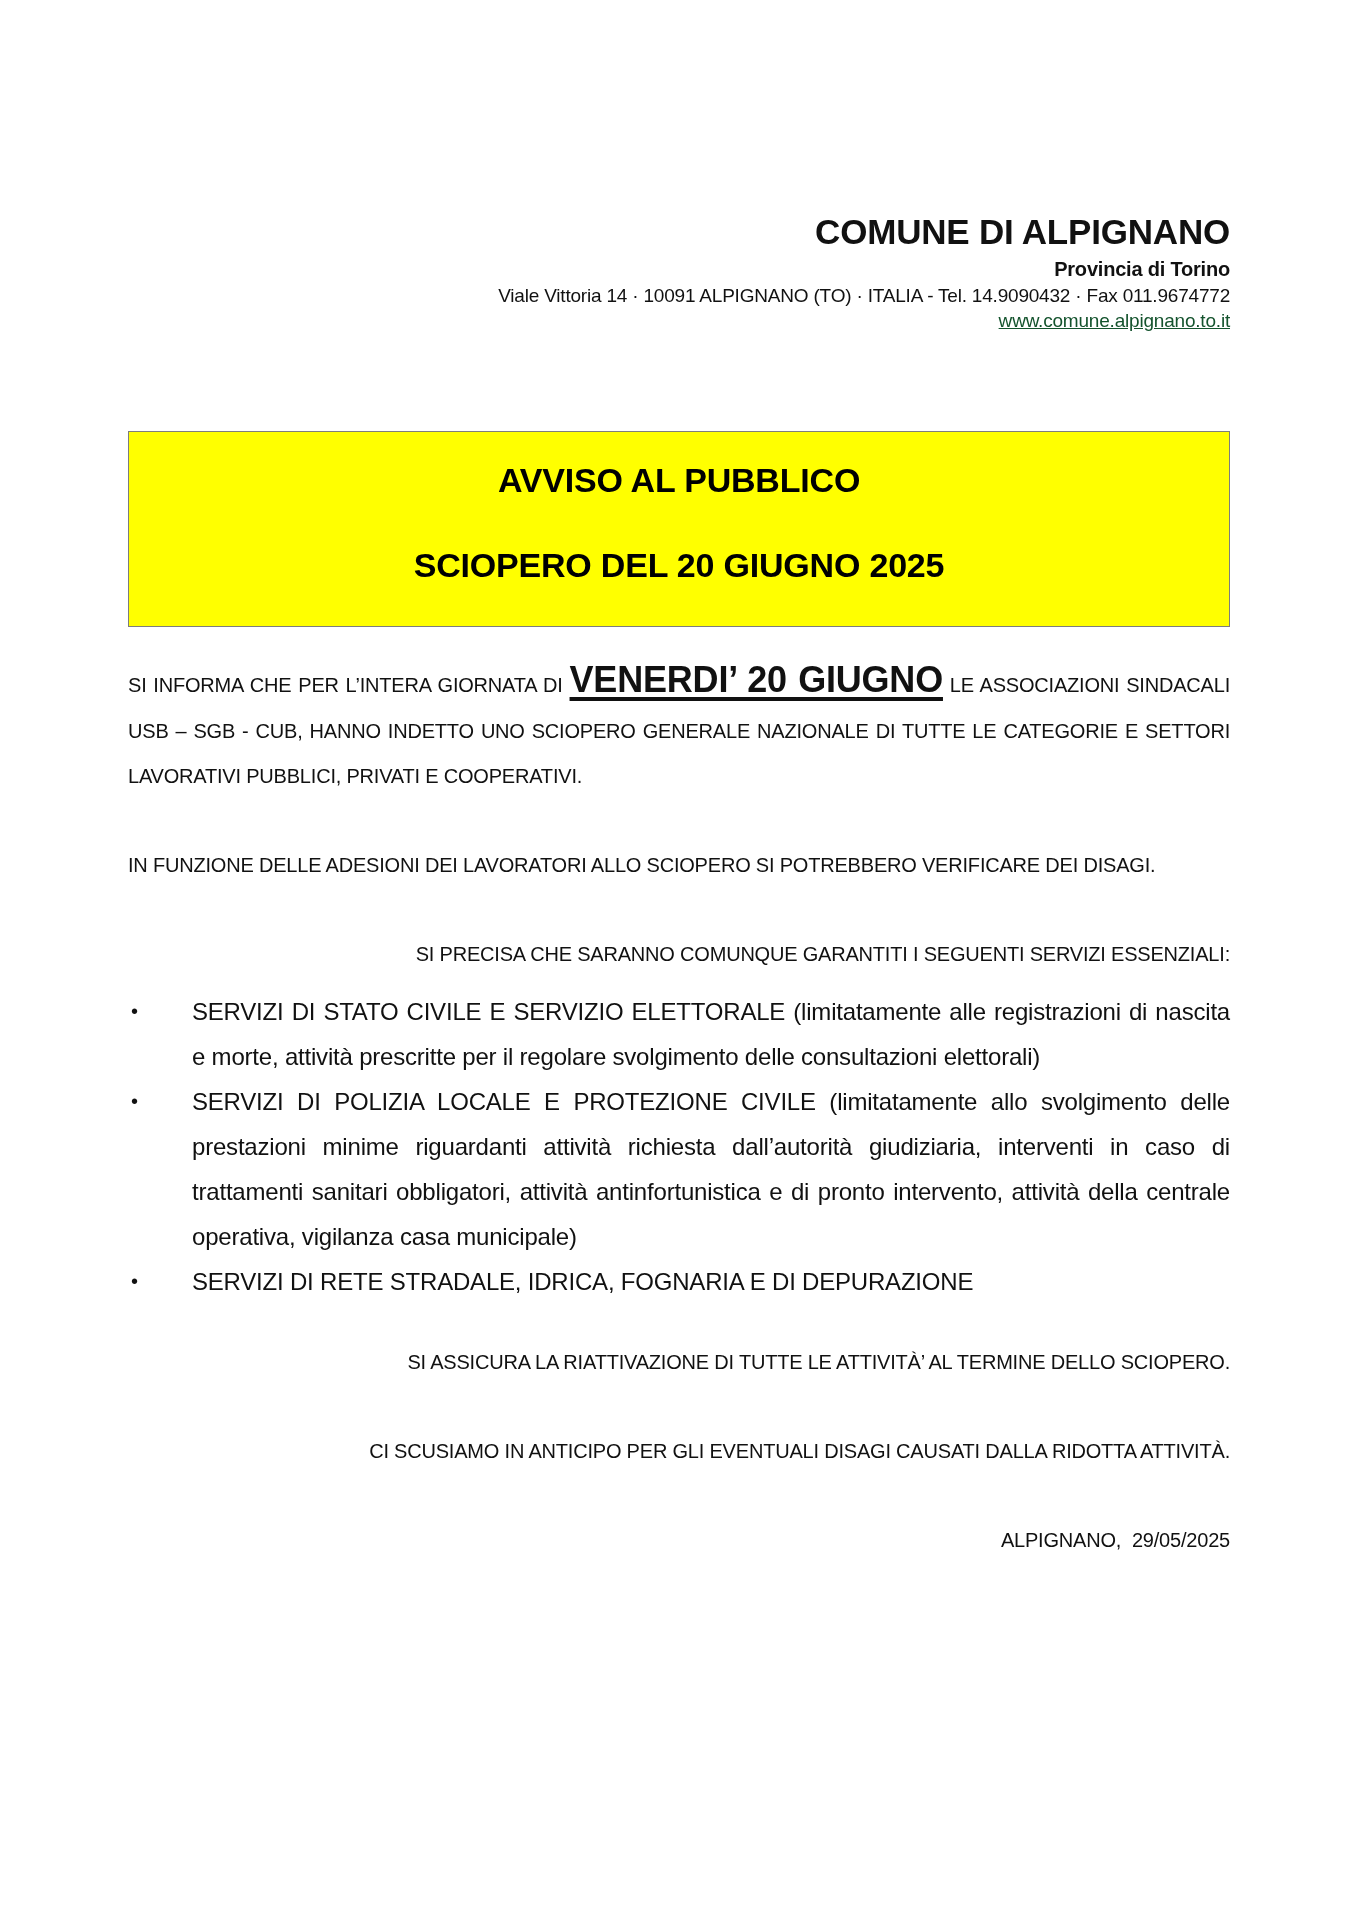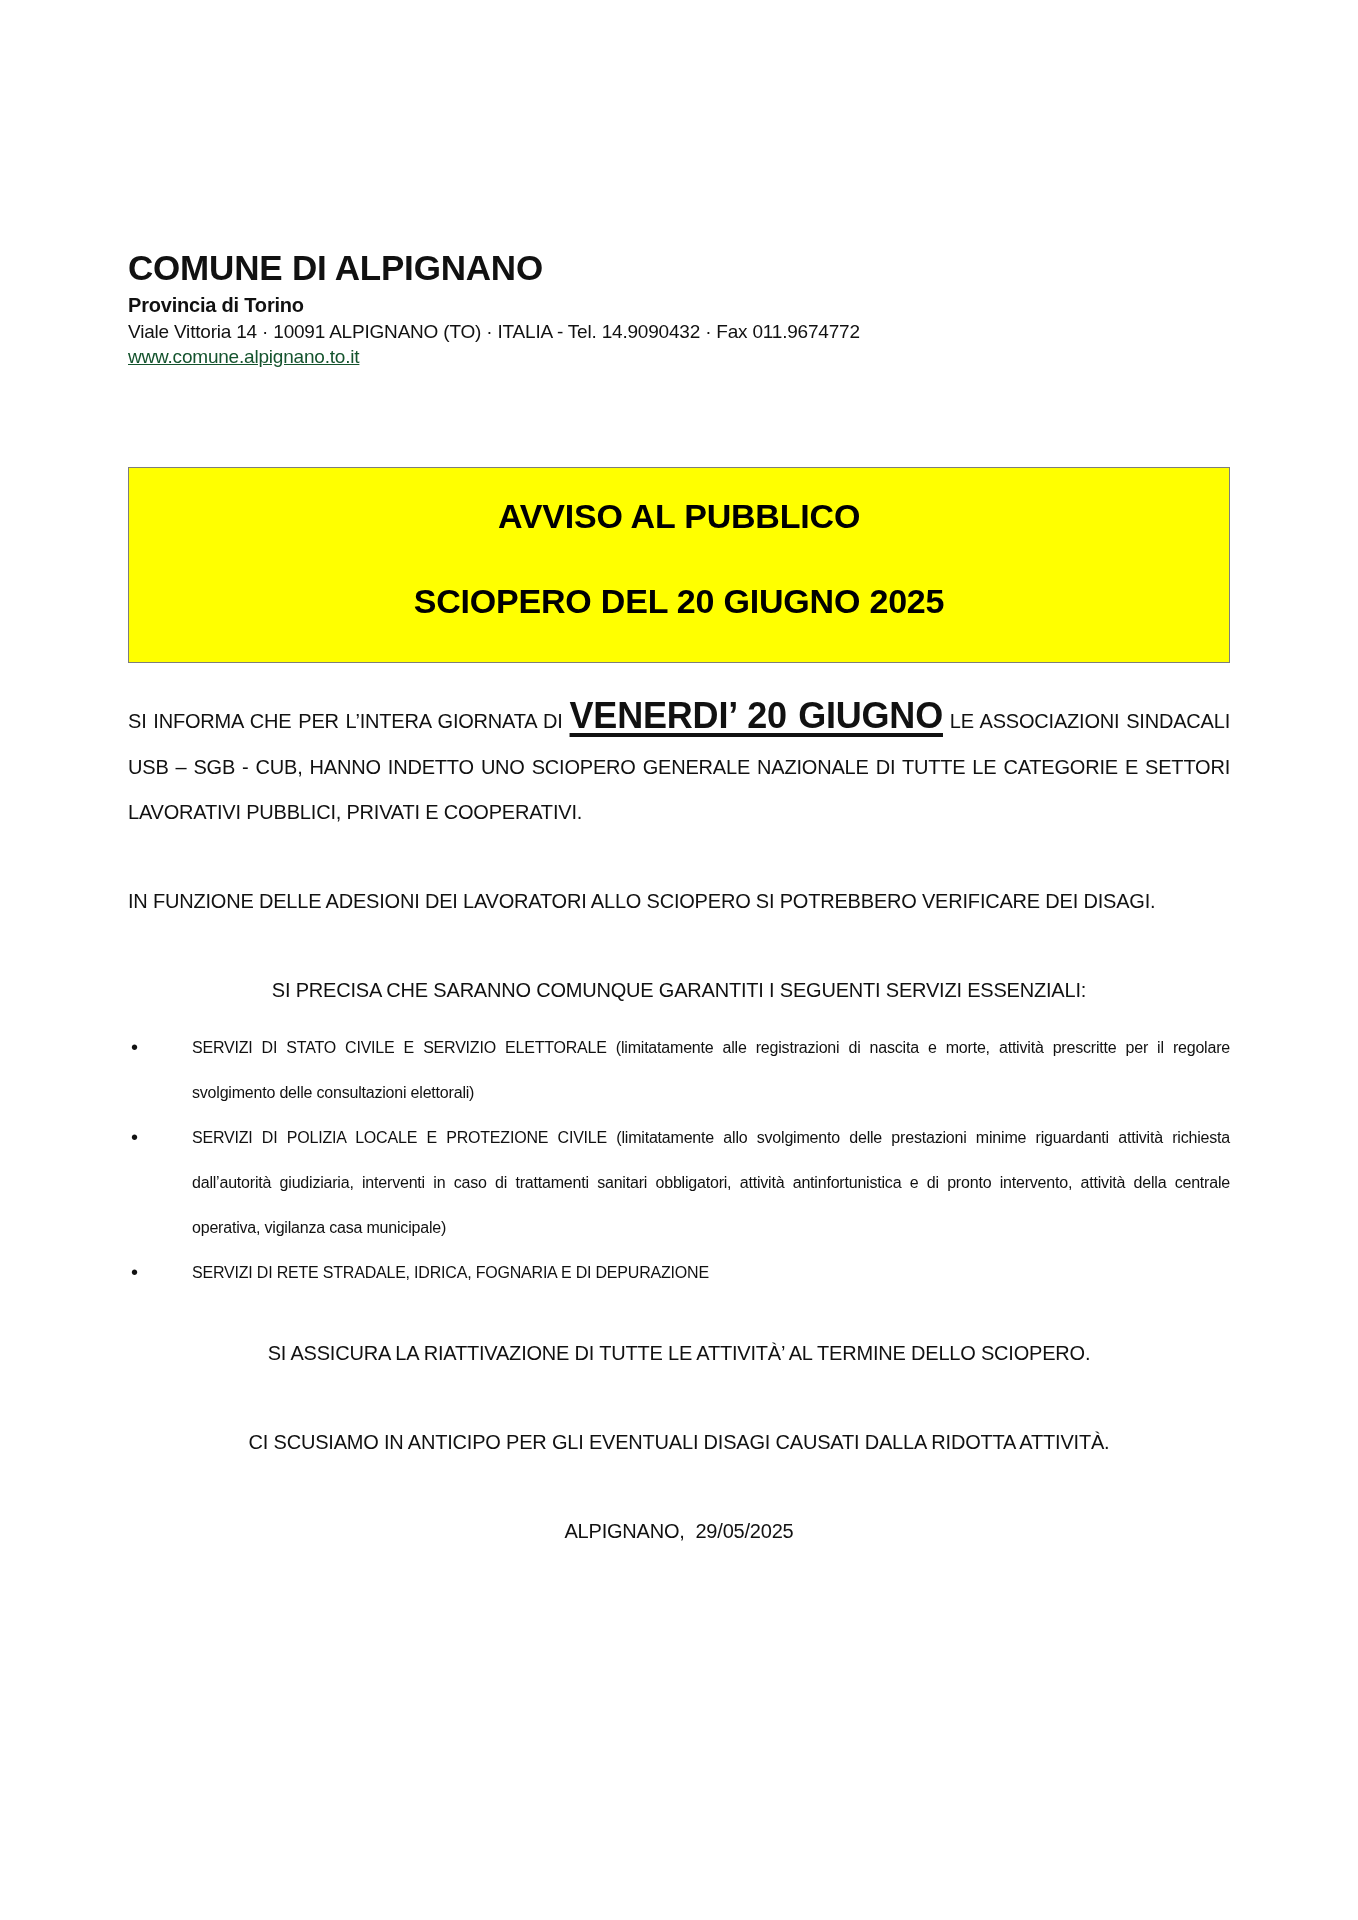--- a/index.html
+++ b/index.html
@@ -9,21 +9,21 @@
     height: 1920px;
     background: #ffffff;
     font-family: "Liberation Sans", sans-serif;
     color: #111111;
     letter-spacing: -0.2px;
     overflow: hidden;
   }
   .content { padding: 0 128px; }
 
   
-  .letterhead { padding-top: 210px; text-align: left; margin-top: 36px; }
+  .letterhead { padding-top: 210px; text-align: right; }
   .doc-title   { font-size: 35px; font-weight: bold; line-height: 44px; }
   .doc-subtitle{ font-size: 20px; font-weight: bold; line-height: 27px; margin-top: 2px; }
   .doc-address { font-size: 19px; line-height: 25px; }
   .doc-site    { font-size: 19px; line-height: 25px; }
   .doc-site a  { color: #14532d; text-decoration: underline; }
 
   
   .notice-box {
     margin-top: 98px;
     height: 196px;
@@ -39,21 +39,21 @@
   .notice-line2 { margin-top: 45px; }
 
   
   .para {
     font-size: 20px;
     line-height: 45px;
     text-align: justify;
   }
   .p1 { margin-top: 24px; }
   .para + .para { margin-top: 44px; }
-  .para.no-justify { text-align: center; }
+  .para.no-justify { text-align: right; }
   b { font-weight: normal; }
   .highlight {
     font-size: 36px;
     font-weight: bold;
     line-height: 58px;
     text-decoration: underline;
     text-decoration-thickness: 4px;
     text-underline-offset: 5px;
   }
 
@@ -63,21 +63,21 @@
   .bullet-marker {
     width: 64px;
     flex: 0 0 64px;
     font-size: 20px;
     line-height: 45px;
     padding-left: 3px;
     box-sizing: border-box;
   }
   .bullet-text {
     flex: 1;
-    font-size: 16px;
+    font-size: 24px;
     line-height: 45px;
     text-align: justify;
   }
   .bullet-item.single .bullet-text { text-align: left; }
 
   .closing1 { margin-top: 44px; }
   .closing2 { margin-top: 36px; }
   .date-line { margin-top: 128px; text-align: left; }
 </style>
 </head>

